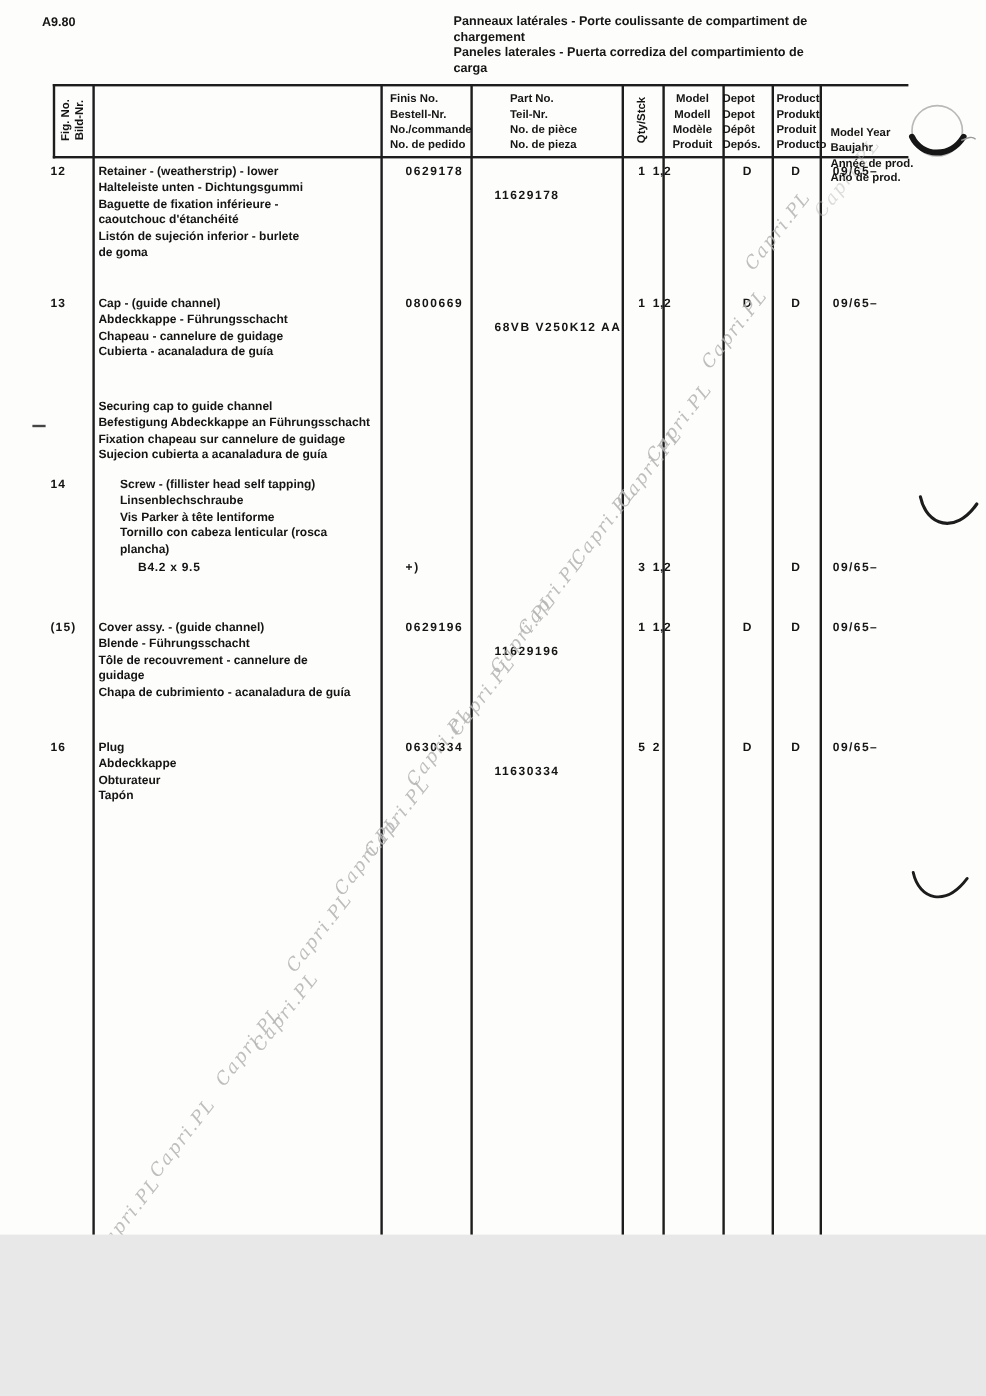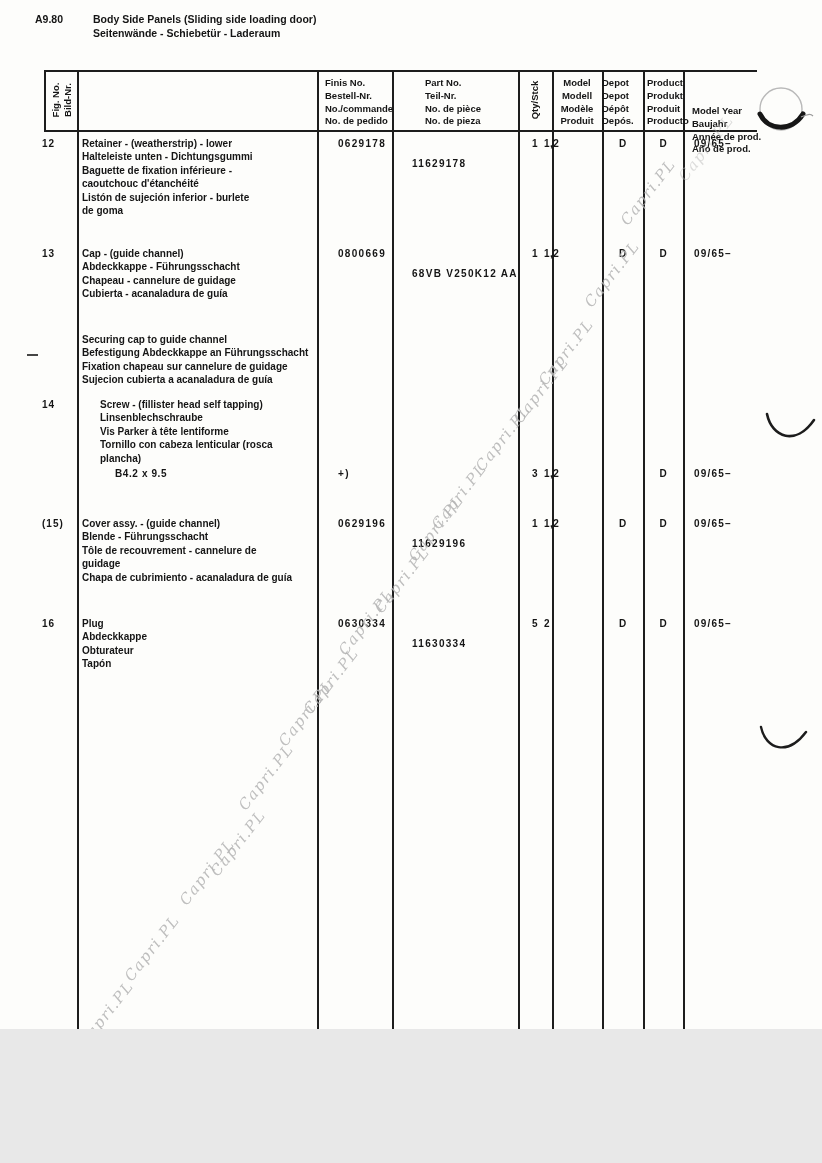--- a/index.html
+++ b/index.html
@@ -51,22 +51,24 @@
     white-space:nowrap;
   }
   svg{position:absolute;}
 </style>
 </head>
 <body>
 
 <div class="page">
 
   <div class="abs txt" style="left:35px;top:13px;font-size:10.5px;">A9.80</div>
-  <div class="abs txt" style="left:93px;top:13px;font-size:10.5px;line-height:13.5px;">Body Side Panels (Sliding side loading door)
-Seitenwände - Schiebetür - Laderaum</div>
+  <div class="abs txt" style="left:378px;top:12px;font-size:10.5px;line-height:13px;width:330px;">Panneaux latérales - Porte coulissante de compartiment de
+chargement
+Paneles laterales - Puerta corrediza del compartimiento de
+carga</div>
 
   <div class="hl" style="left:44px;top:70px;width:713px;"></div>
   <div class="hl" style="left:44px;top:130px;width:713px;"></div>
   <div class="vl" style="left:44px;top:70px;height:62px;"></div>
   <div class="vl" style="left:77px;top:70px;height:994px;"></div>
   <div class="vl" style="left:317px;top:70px;height:994px;"></div>
   <div class="vl" style="left:392px;top:70px;height:994px;"></div>
   <div class="vl" style="left:518px;top:70px;height:994px;"></div>
   <div class="vl" style="left:552px;top:70px;height:994px;"></div>
   <div class="vl" style="left:602px;top:70px;height:994px;"></div>

